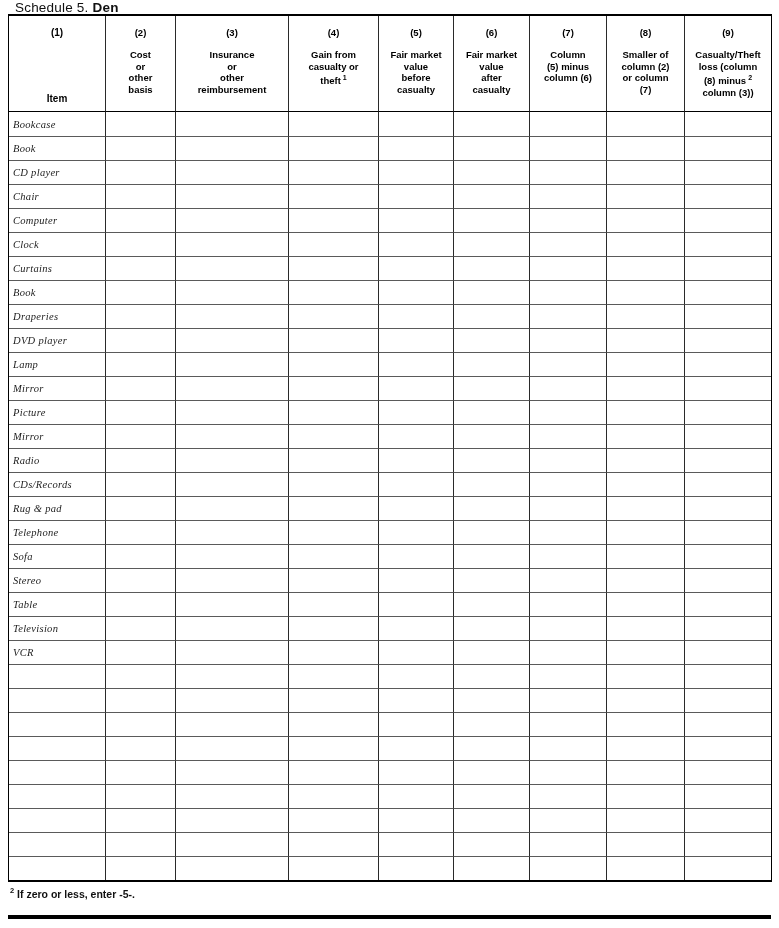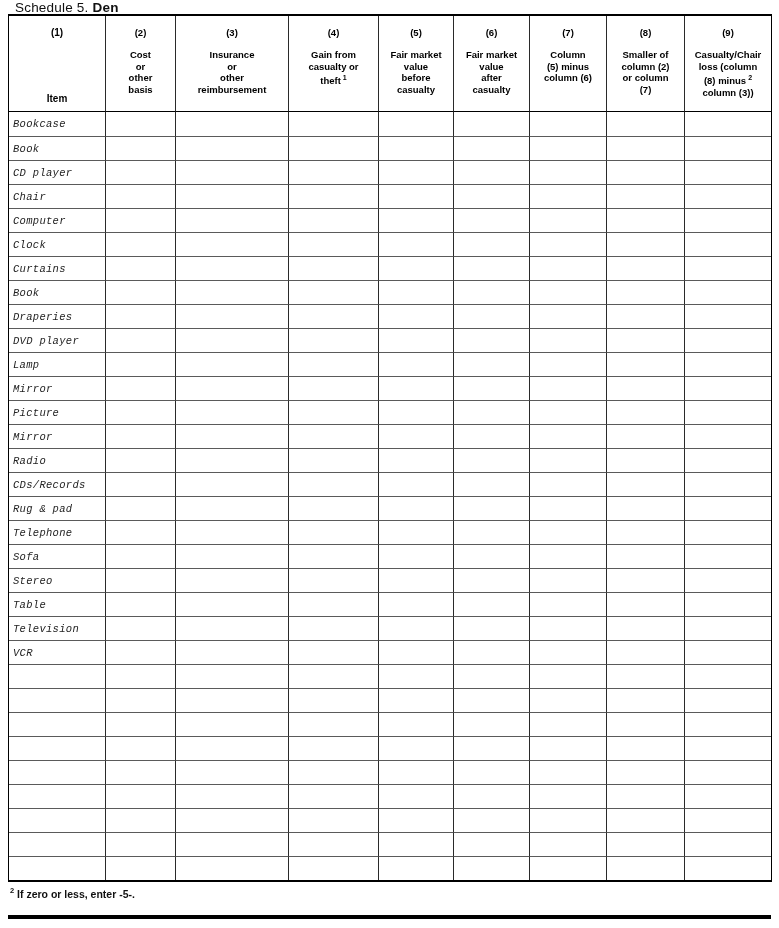--- a/index.html
+++ b/index.html
@@ -41,21 +41,21 @@
   .cell {
     box-sizing:border-box;
     border-left:1px solid #2a2a2a;
     border-top:1px solid #5a5a5a;
     background:#fff;
   }
   .cell.c0 { border-left:none; }
   .cell.r0 { border-top:none; }
   .cell.item {
     display:flex; align-items:center; padding-left:4px;
-    font-family:Liberation Mono, monospace; font-style:italic;
+    font-family:Liberation Serif, serif; font-style:italic;
     font-size:10.5px; color:#222; letter-spacing:0.3px;
     overflow:hidden; white-space:nowrap;
   }
 
   .footnotes {
     position:absolute; left:10px; top:884px; width:760px;
     font-size:10.5px; font-weight:bold; color:#111;
   }
   .fn { line-height:13px; }
   .fn sup { font-size:7.5px; font-weight:bold; }
@@ -129,21 +129,21 @@
           <div class="hnum">(8)</div>
           <div class="hlines">
             <div class="hline">Smaller of</div>
             <div class="hline">column (2)</div>
             <div class="hline">or column</div>
             <div class="hline">(7)</div>
           </div>
         </div><div class="hcell">
           <div class="hnum">(9)</div>
           <div class="hlines">
-            <div class="hline">Casualty/Chair</div>
+            <div class="hline">Casualty/Theft</div>
             <div class="hline">loss (column</div>
             <div class="hline">(8) minus<sup class="fnref">2</sup></div>
             <div class="hline">column (3))</div>
           </div>
         </div></div>
       <div class="row"><div class="cell c0 item r0">Bookcase</div><div class="cell r0"></div><div class="cell r0"></div><div class="cell r0"></div><div class="cell r0"></div><div class="cell r0"></div><div class="cell r0"></div><div class="cell r0"></div><div class="cell r0"></div></div>
       <div class="row"><div class="cell c0 item">Book</div><div class="cell"></div><div class="cell"></div><div class="cell"></div><div class="cell"></div><div class="cell"></div><div class="cell"></div><div class="cell"></div><div class="cell"></div></div>
       <div class="row"><div class="cell c0 item">CD player</div><div class="cell"></div><div class="cell"></div><div class="cell"></div><div class="cell"></div><div class="cell"></div><div class="cell"></div><div class="cell"></div><div class="cell"></div></div>
       <div class="row"><div class="cell c0 item">Chair</div><div class="cell"></div><div class="cell"></div><div class="cell"></div><div class="cell"></div><div class="cell"></div><div class="cell"></div><div class="cell"></div><div class="cell"></div></div>
       <div class="row"><div class="cell c0 item">Computer</div><div class="cell"></div><div class="cell"></div><div class="cell"></div><div class="cell"></div><div class="cell"></div><div class="cell"></div><div class="cell"></div><div class="cell"></div></div>

